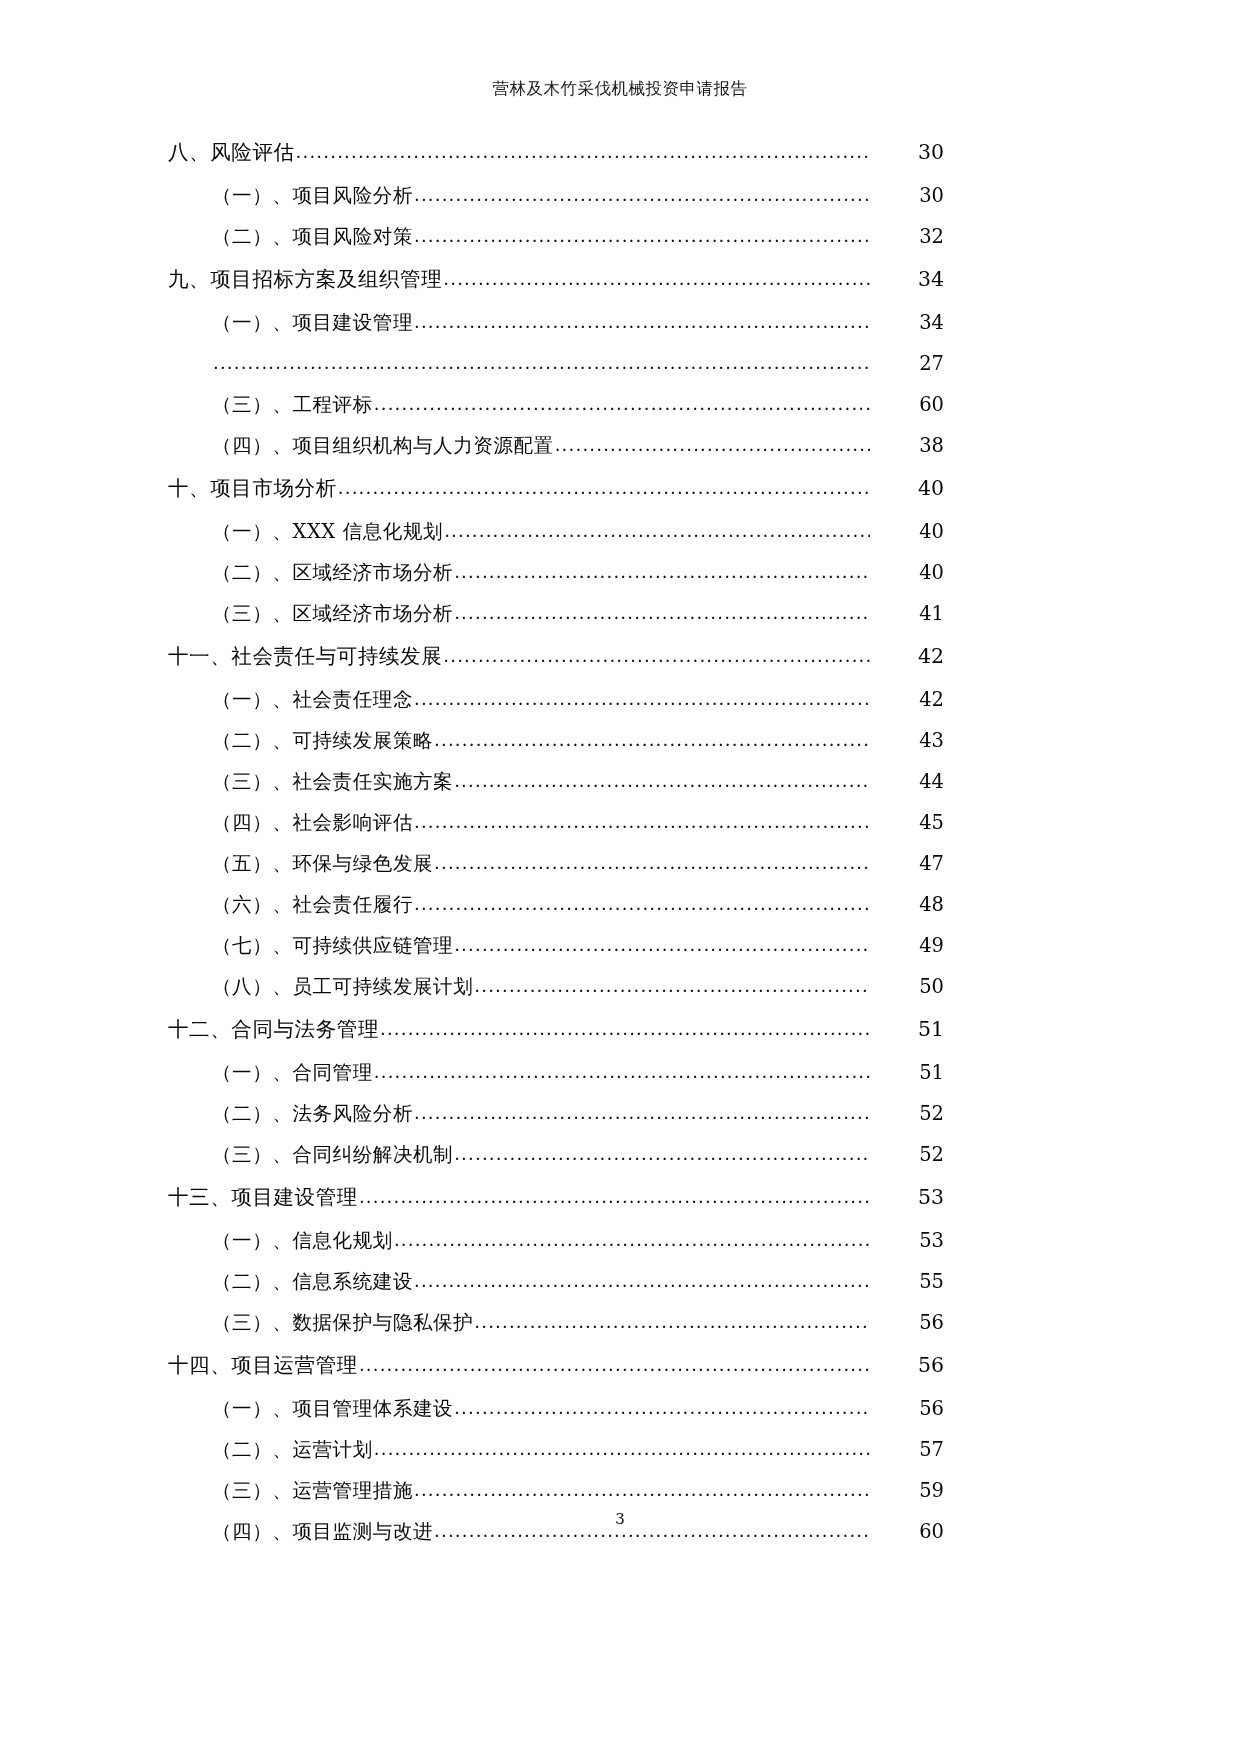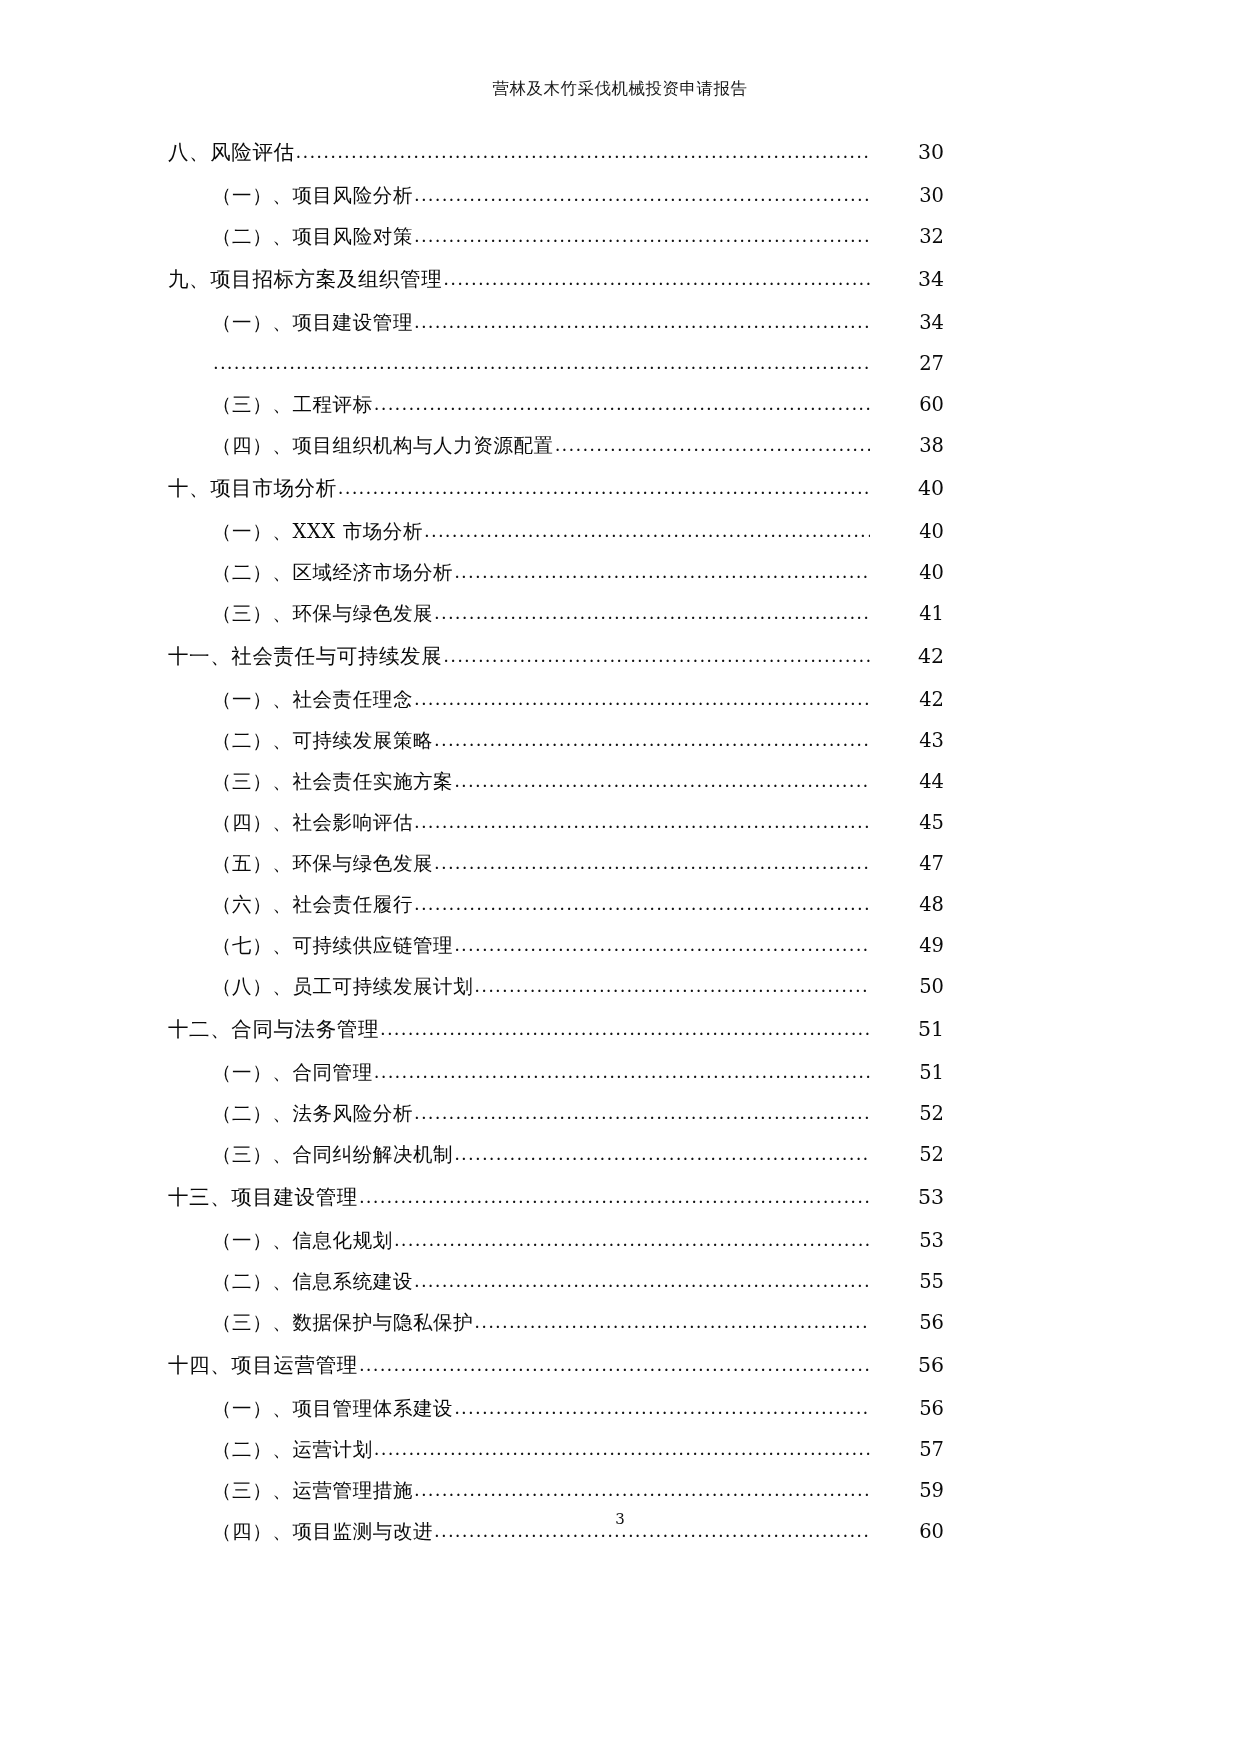--- a/index.html
+++ b/index.html
@@ -133,31 +133,31 @@
         <span class="toc-title">（四）、项目组织机构与人力资源配置</span>
         <span class="toc-dots">.......................................................................................................................</span>
         <span class="toc-page">38</span>
       </div>
       <div class="toc-row lvl1">
         <span class="toc-title">十、项目市场分析</span>
         <span class="toc-dots">.......................................................................................................................</span>
         <span class="toc-page">40</span>
       </div>
       <div class="toc-row lvl2">
-        <span class="toc-title">（一）、XXX 市场分析</span>
+        <span class="toc-title">（一）、XXX 信息化规划</span>
         <span class="toc-dots">.......................................................................................................................</span>
         <span class="toc-page">40</span>
       </div>
       <div class="toc-row lvl2">
         <span class="toc-title">（二）、区域经济市场分析</span>
         <span class="toc-dots">.......................................................................................................................</span>
         <span class="toc-page">40</span>
       </div>
       <div class="toc-row lvl2">
-        <span class="toc-title">（三）、环保与绿色发展</span>
+        <span class="toc-title">（三）、区域经济市场分析</span>
         <span class="toc-dots">.......................................................................................................................</span>
         <span class="toc-page">41</span>
       </div>
       <div class="toc-row lvl1">
         <span class="toc-title">十一、社会责任与可持续发展</span>
         <span class="toc-dots">.......................................................................................................................</span>
         <span class="toc-page">42</span>
       </div>
       <div class="toc-row lvl2">
         <span class="toc-title">（一）、社会责任理念</span>

